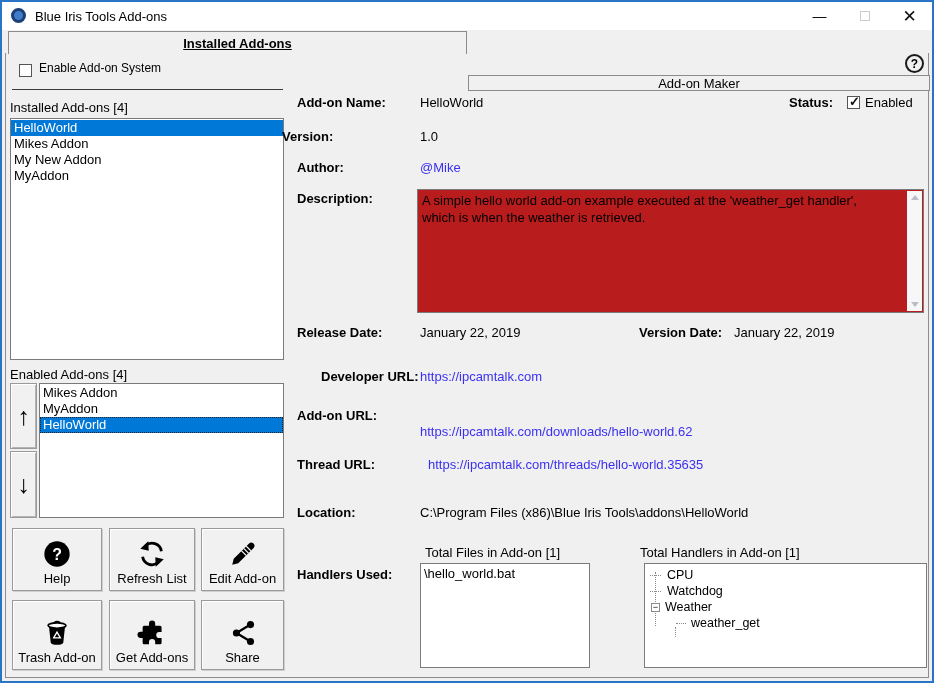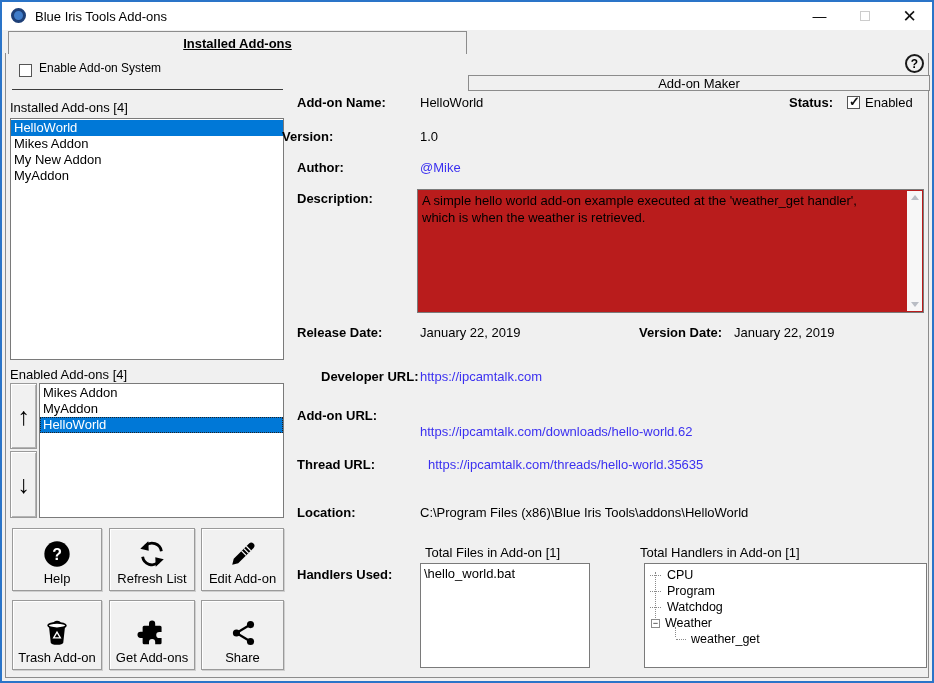--- a/index.html
+++ b/index.html
@@ -175,24 +175,20 @@
     </div>
 
   <span class="lbl" style="left:638px; top:543px;">Total Handlers in Add-on [1]</span>
   <div class="listbox" id="tree-box">
       <div class="tree-row">
         <span class="hstub"></span>
         <span>CPU</span>
       </div>
       <div class="tree-row">
         <span class="hstub"></span>
-        <span>Program</span>
-      </div>
-      <div class="tree-row">
-        <span class="hstub"></span>
         <span>Watchdog</span>
       </div>
       <div class="tree-row">
         <span class="minus-box">−</span>
         <span>Weather</span>
       </div>
       <div class="tree-row">
         <span class="hstub child"></span>
         <span>weather_get</span>
       </div>

